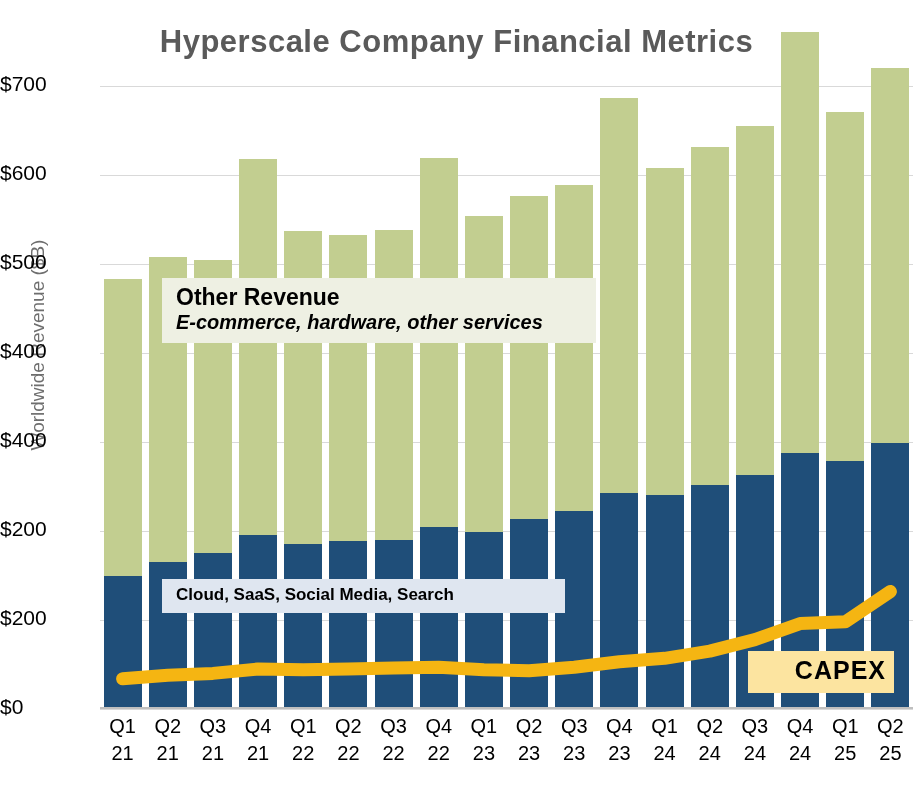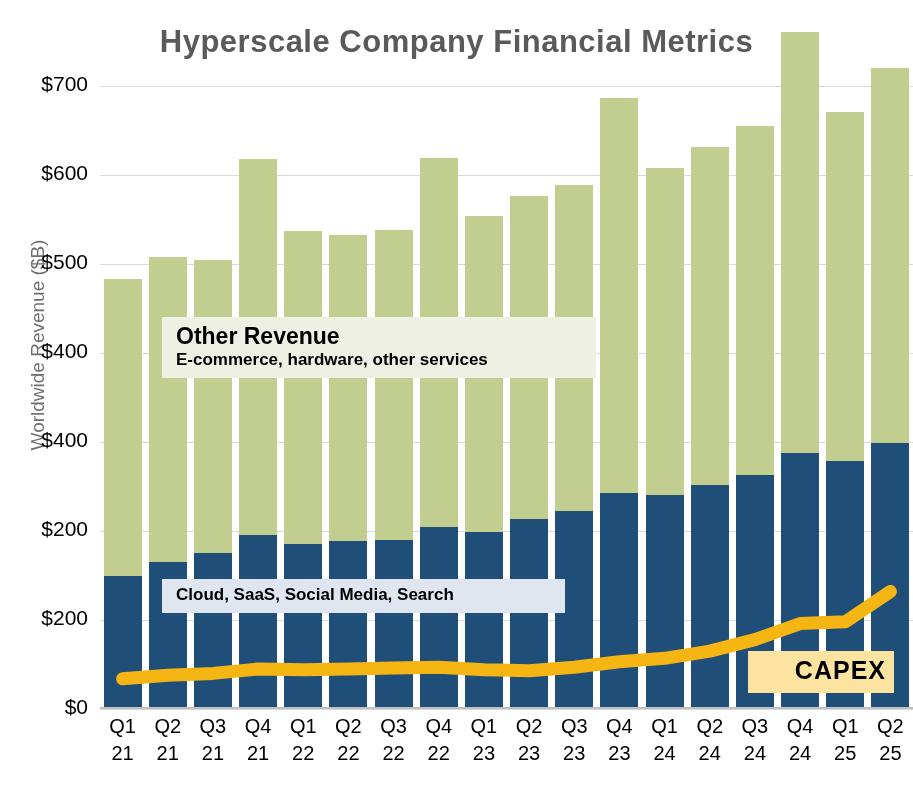--- a/index.html
+++ b/index.html
@@ -45,21 +45,21 @@
     background:#d9d9d9;
   }
   #axis-baseline{
     position:absolute;left:0;width:813px;height:2px;
     background:#bfbfbf;bottom:0;
   }
   .ytick-label{
     position:absolute;
     right:918px;
     font-size:21px;color:#000;
-    text-align:right;white-space:nowrap;
+    white-space:nowrap;
   }
   #y-ticks{position:absolute;left:0;top:10px;width:96px;height:683px;}
   #y-ticks .ytick-label{
     position:absolute;left:0;width:88px;right:auto;
   }
 
   
   .bar-group{position:absolute;bottom:0;}
   .bar-other{position:absolute;left:0;width:100%;background:#c2ce90;}
   .bar-key{position:absolute;left:0;width:100%;bottom:0;background:#1f4e79;}
@@ -82,24 +82,23 @@
   
   .annot{
     position:absolute;
     padding:6px 14px 8px 14px;
     line-height:1.18;
     z-index:5;
   }
   #annot-other{
     left:162px;top:262px;width:406px;
     background:#eef0e3;
-    margin-top:39px;
   }
   #annot-other .annot-head{font-size:23px;font-weight:bold;color:#000;}
-  #annot-other .annot-sub{font-size:17px;font-weight:bold;color:#000;}
+  #annot-other .annot-sub{font-size:20px;font-weight:bold;color:#000;font-style:italic;}
   #annot-key{
     left:162px;top:563px;width:375px;
     background:#dfe6f0;
   }
   #annot-key .annot-head{font-size:23px;font-weight:bold;color:#000;}
   #annot-key .annot-sub{font-size:17px;font-weight:bold;color:#000;}
   #annot-capex{
     left:748px;top:635px;width:130px;
     background:#fce4a0;
     text-align:center;

